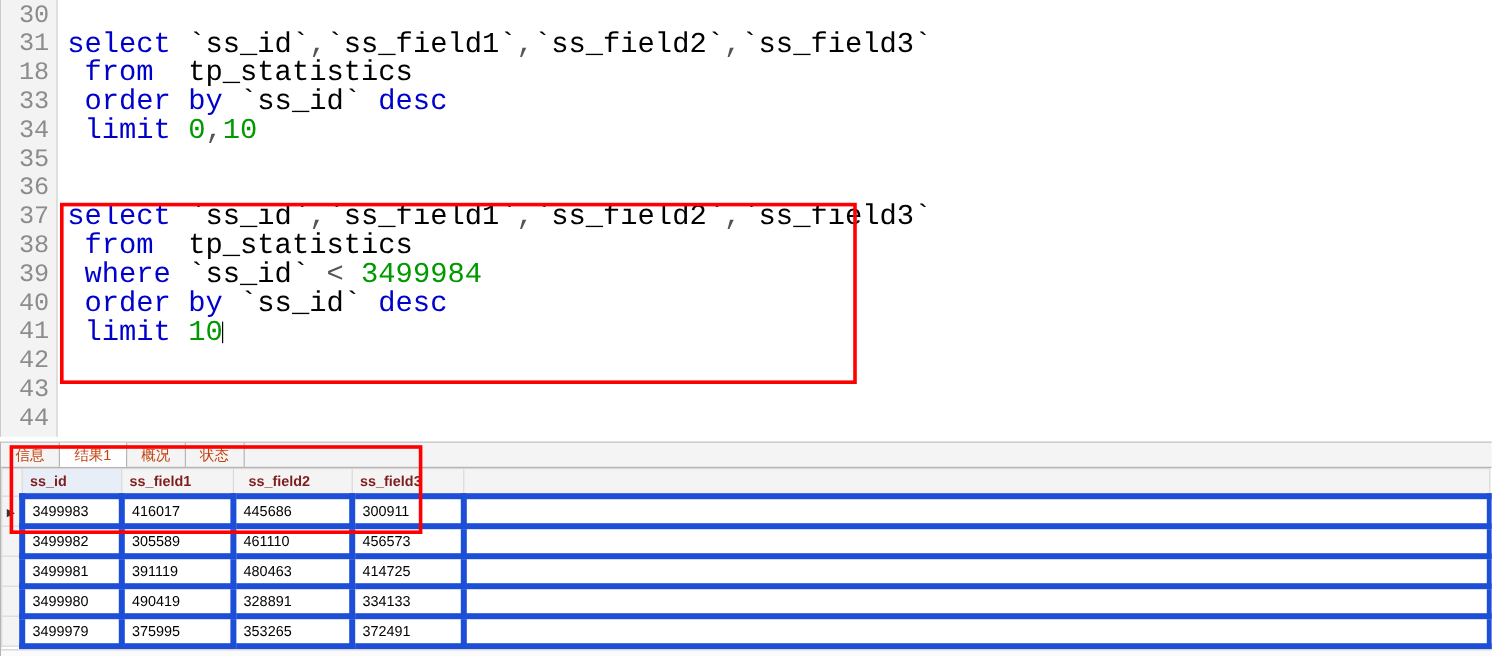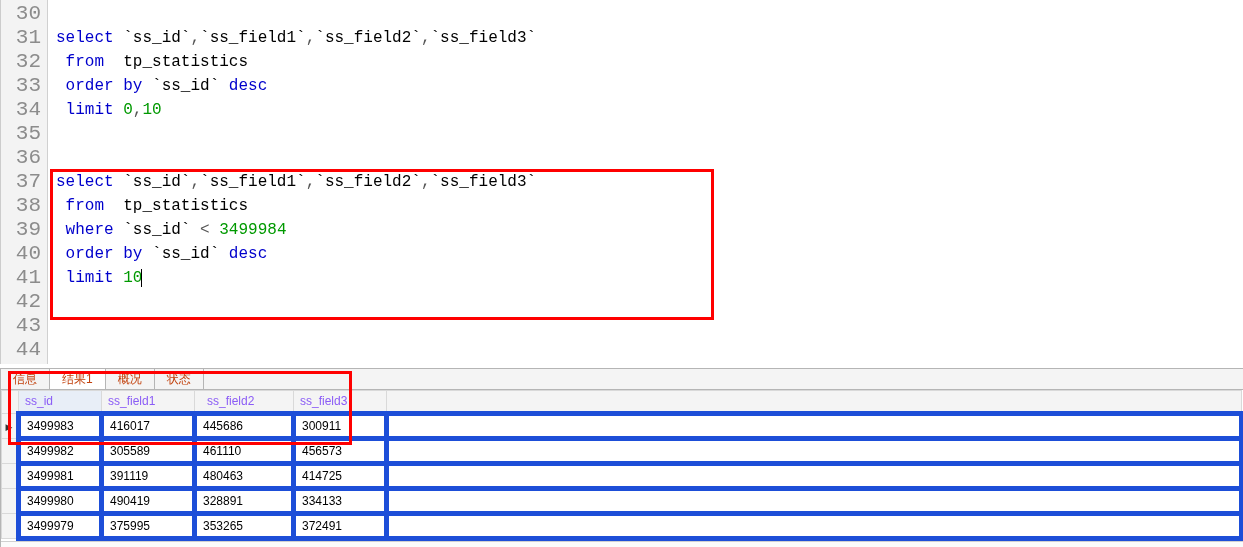--- a/index.html
+++ b/index.html
@@ -1,50 +1,50 @@
 <!DOCTYPE html>
 <html><head>
 <meta charset="utf-8">
 <style>
   html,body{margin:0;padding:0;font-family:Consolas,"Courier New",monospace;font-size:16px;color:#000;background:#fff}
   .editor{width:1243px;position:relative}
   .code-area{display:flex;border-left:1px solid #ccc}
   .gutter{width:40px;text-align:right;color:#8c8c8c;background:#f3f3f3;border-right:1px solid #d0d0d0;padding:2px 6px 2px 0;font-family:Consolas,"Courier New",monospace;font-size:21px;line-height:24px;user-select:none}
-  .code{padding:2px 0 2px 8px;font-family:Consolas,"Courier New",monospace;font-size:16px;line-height:24px;white-space:pre}
+  .code{padding:2px 0 2px 8px;font-family:Consolas,"Courier New",monospace;font-size:24px;line-height:24px;white-space:pre}
   .kw{color:#0000cc}
   .ident{color:#000}
   .num{color:#009900}
   .op{color:#555}
   .highlight-box{position:absolute;border:3px solid red;pointer-events:none}
   .hl1{left:50px;top:169px;width:658px;height:145px}
   .hl2{left:8px;top:371px;width:338px;height:68px}
   .panel{width:1243px;border:1px solid #b5b5b5;margin-top:4px;font-family:"Microsoft YaHei",Arial,sans-serif;font-size:12px}
   .tabs{display:flex;background:#f4f4f4;border-bottom:1px solid #b5b5b5;height:20px}
   .tab{padding:2px 12px;border-right:1px solid #b5b5b5;color:#c2410c;cursor:pointer;line-height:16px}
   .tab.active{background:#fff;font-weight:normal}
   .grid{width:100%;border-collapse:collapse;font-family:Arial,sans-serif;font-size:12px}
-  .grid th{background:#f4f4f4;border:1px solid #d9d9d9;padding:3px 6px;text-align:left;font-weight:normal;color:#8b5cf6}
+  .grid th{background:#f4f4f4;border:1px solid #d9d9d9;padding:3px 6px;text-align:left;font-weight:bold;color:#7f1d1d}
   .grid th.sel{background:#e8eef7}
   .grid td{border:5px solid #1d4ed8;padding:3px 6px;}
   .grid .rowmark{width:14px;background:#f4f4f4;border:1px solid #d9d9d9;text-align:center;padding:0}
   .rowmark.cur::before{content:"▶";font-size:9px;color:#333}
   .toolbar{display:flex;align-items:center;gap:10px;padding:4px 8px;border-top:1px solid #d0d0d0;background:#fbfbfb;height:20px}
   .tb-icon{width:14px;height:14px;display:inline-flex;align-items:center;justify-content:center;color:#555;font-size:12px;cursor:pointer}
   .tb-icon.disabled{color:#c8c8c8;cursor:default}
   .cursor-bar{display:inline-block;width:1px;height:18px;background:#000;vertical-align:middle;margin-left:-1px}
 </style>
 </head>
 <body>
 
 <div class="editor">
   <div class="code-area">
     <div class="gutter" id="gutter">
         <div>30</div>
         <div>31</div>
-        <div>32</div>
+        <div>18</div>
         <div>33</div>
         <div>34</div>
         <div>35</div>
         <div>36</div>
         <div>37</div>
         <div>38</div>
         <div>39</div>
         <div>40</div>
         <div>41</div>
         <div>42</div>

